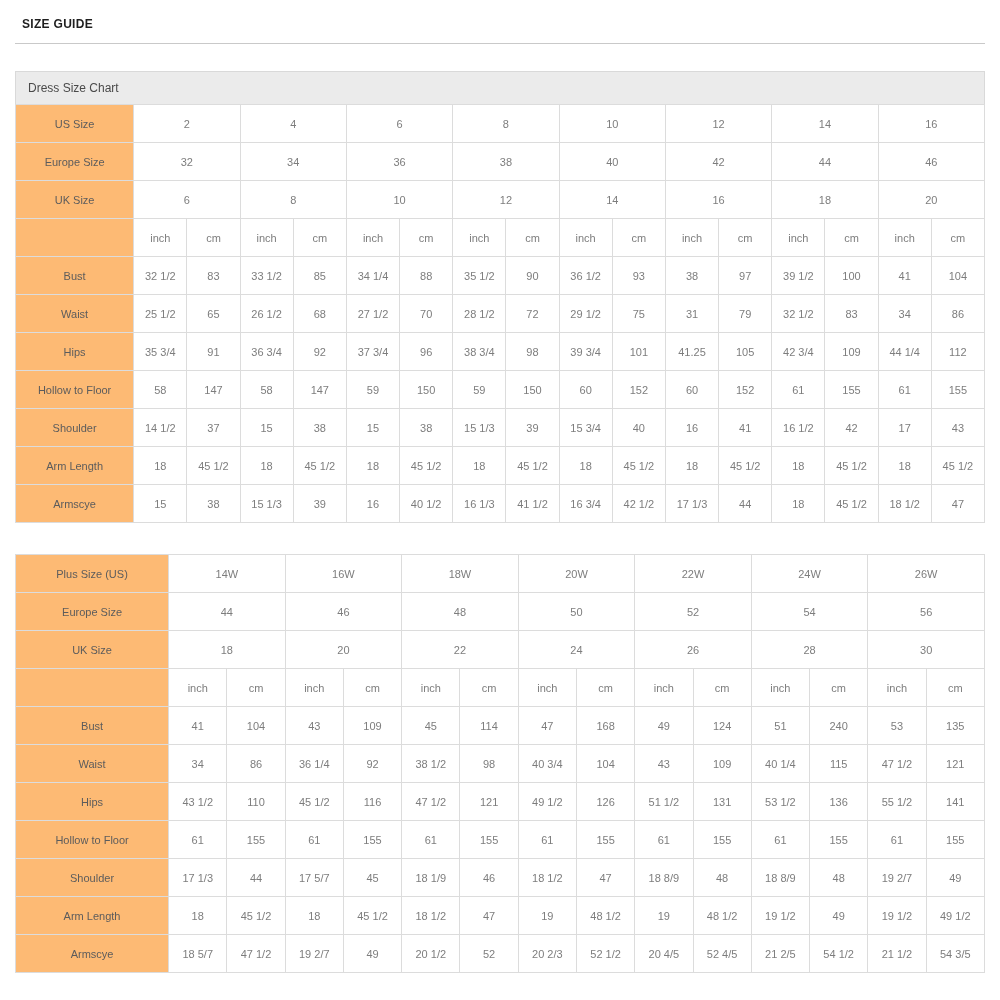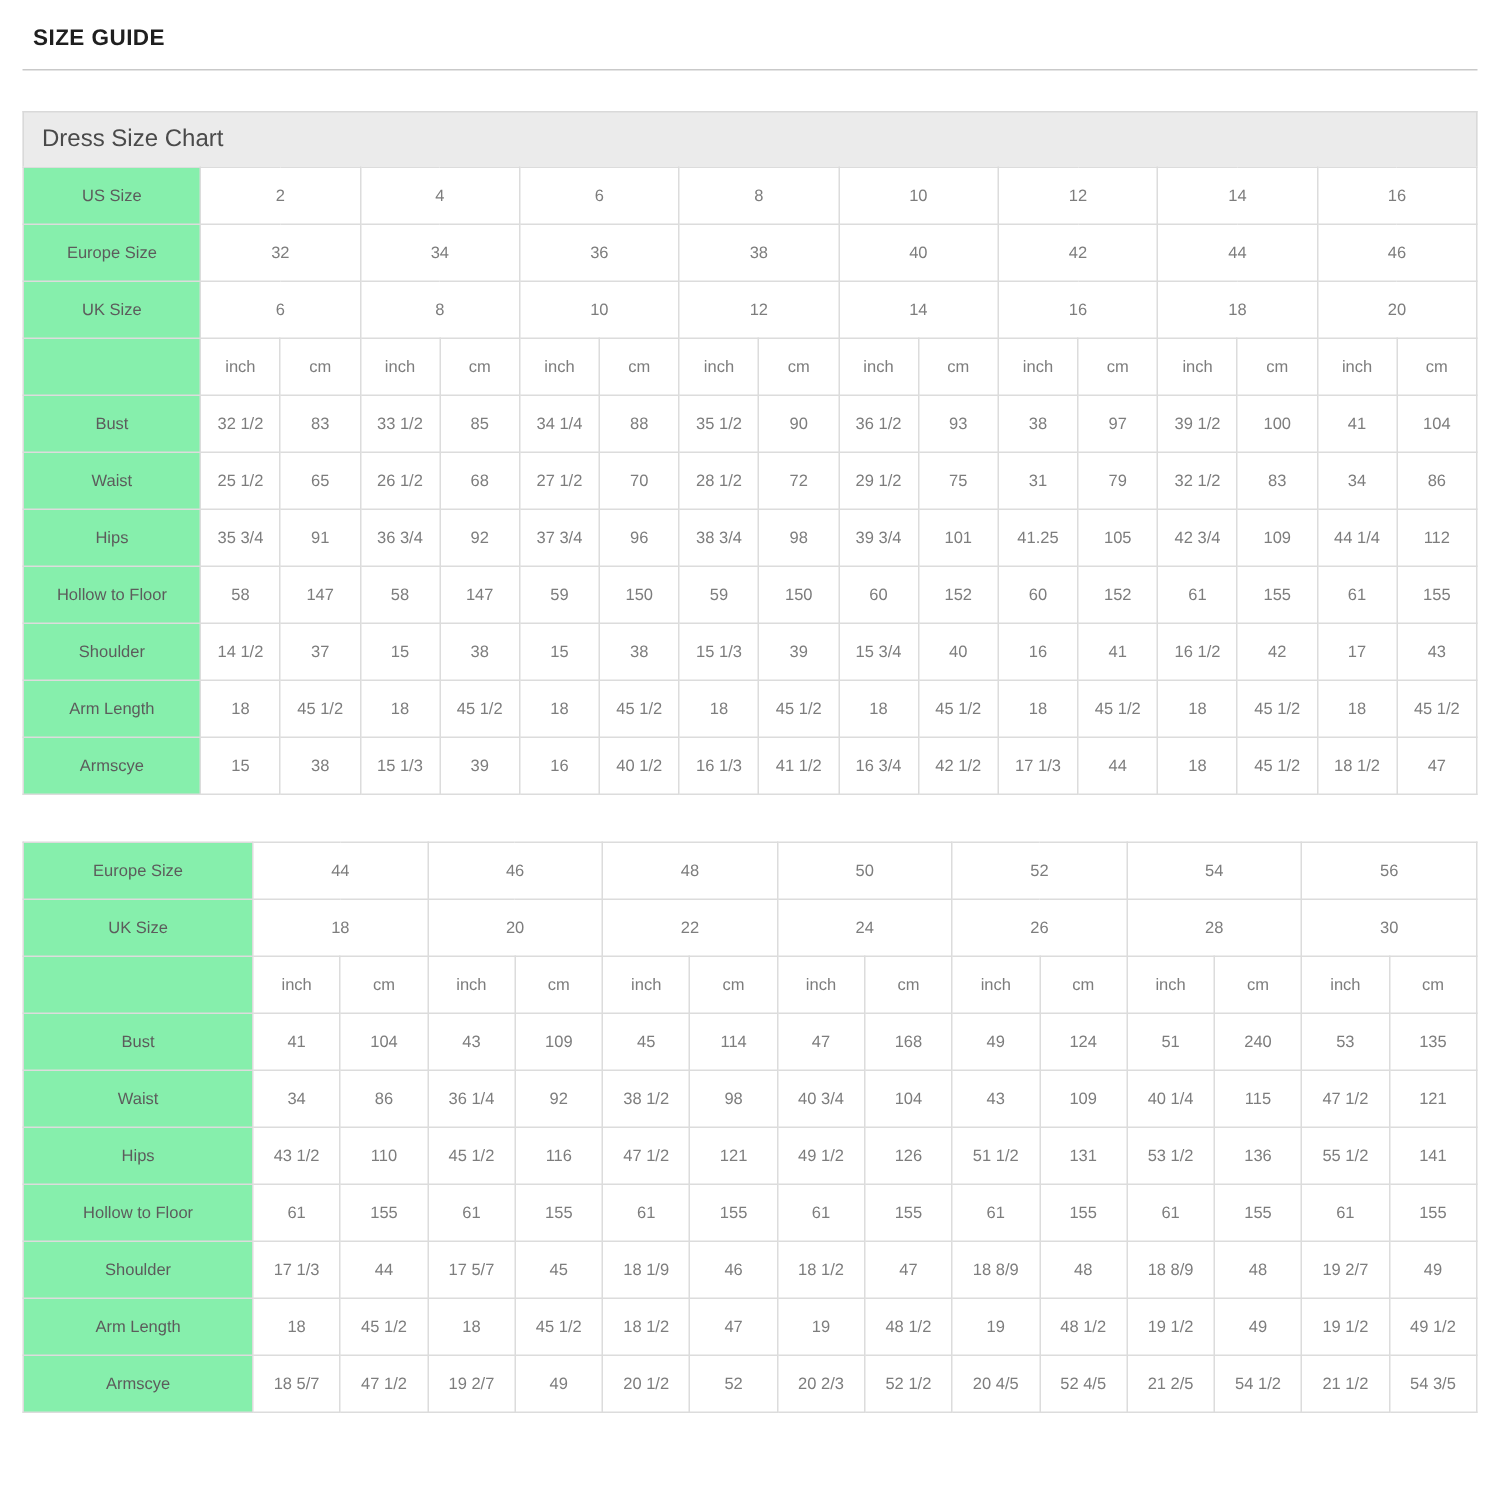--- a/index.html
+++ b/index.html
@@ -8,59 +8,59 @@
     font-family: "Liberation Sans", sans-serif;
     width: 1000px;
     color: #7d7d7d;
   }
   .page {
     width: 1000px;
     min-height: 1000px;
     padding: 15px;
   }
   .page-title {
-    font-size: 15px;
+    font-size: 12px;
     font-weight: bold;
     color: #1f1f1f;
     letter-spacing: 0.3px;
     margin: 2px 0 12px 7px;
   }
   .divider {
     border: 0;
     border-top: 1px solid #c9c9c9;
     margin: 0 0 27px 0;
   }
   .size-table-wrap { margin-bottom: 31px; }
   .table-title {
     background: #ebebeb;
     border: 1px solid #d9d9d9;
     border-bottom: none;
     padding: 9px 12px;
-    font-size: 16px;
+    font-size: 12px;
     color: #4a4a4a;
   }
   table.size-table {
     width: 100%;
     border-collapse: collapse;
     table-layout: fixed;
     font-size: 11px;
     color: #7d7d7d;
     background: #ffffff;
   }
   table.size-table td {
     border: 1px solid #dcdcdc;
     text-align: center;
     vertical-align: middle;
     height: 38px;
     padding: 0 2px;
     overflow: hidden;
     white-space: nowrap;
   }
   table.size-table td.label-cell {
-    background: #86efac;
+    background: #fdba74;
     color: #5c5c5c;
   }
 </style>
 </head>
 <body>
 
 <div class="page">
   <div class="page-title">SIZE GUIDE</div>
   <hr class="divider">
   <div id="tables-root">
@@ -289,20 +289,30 @@
             <col style="width: 6.01429%;">
             <col style="width: 6.01429%;">
             <col style="width: 6.01429%;">
             <col style="width: 6.01429%;">
             <col style="width: 6.01429%;">
             <col style="width: 6.01429%;">
             <col style="width: 6.01429%;">
           </colgroup>
           <tbody>
             <tr>
+              <td class="label-cell">Plus Size (US)</td>
+              <td colspan="2">14W</td>
+              <td colspan="2">16W</td>
+              <td colspan="2">18W</td>
+              <td colspan="2">20W</td>
+              <td colspan="2">22W</td>
+              <td colspan="2">24W</td>
+              <td colspan="2">26W</td>
+            </tr>
+            <tr>
               <td class="label-cell">Europe Size</td>
               <td colspan="2">44</td>
               <td colspan="2">46</td>
               <td colspan="2">48</td>
               <td colspan="2">50</td>
               <td colspan="2">52</td>
               <td colspan="2">54</td>
               <td colspan="2">56</td>
             </tr>
             <tr>

